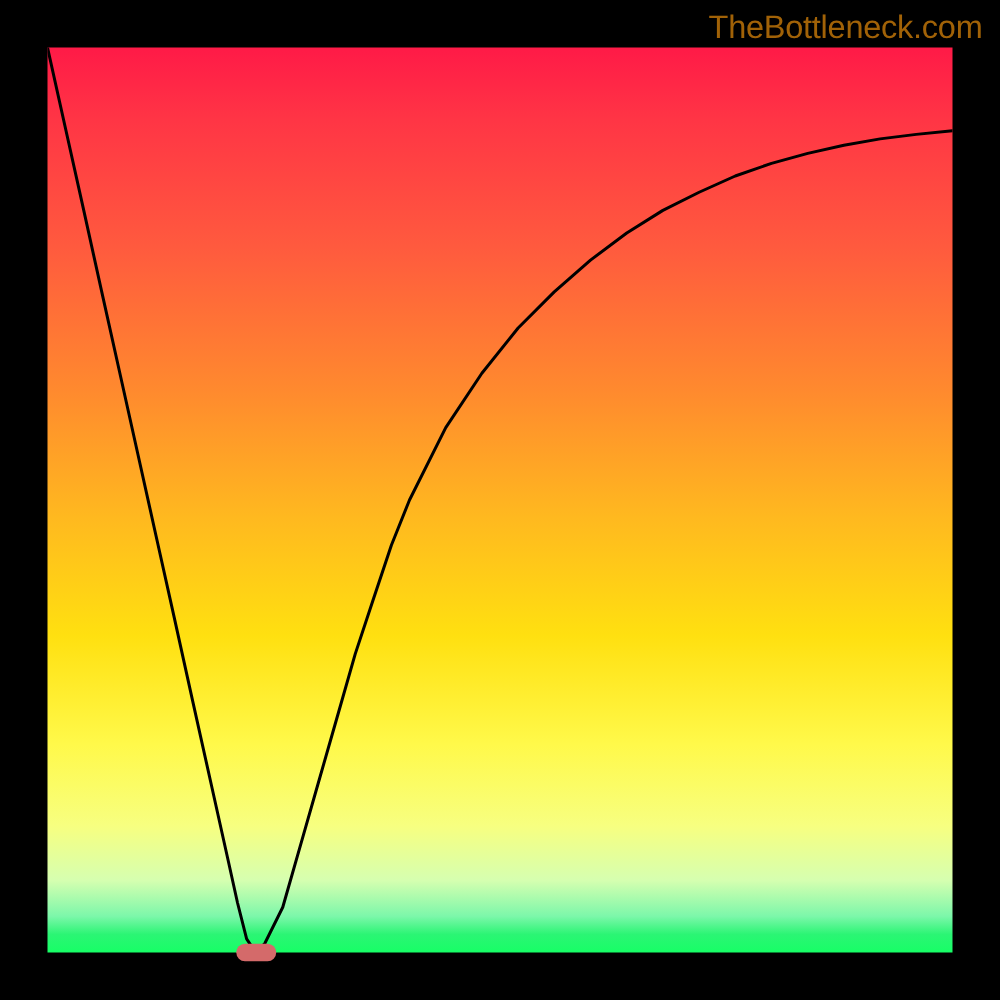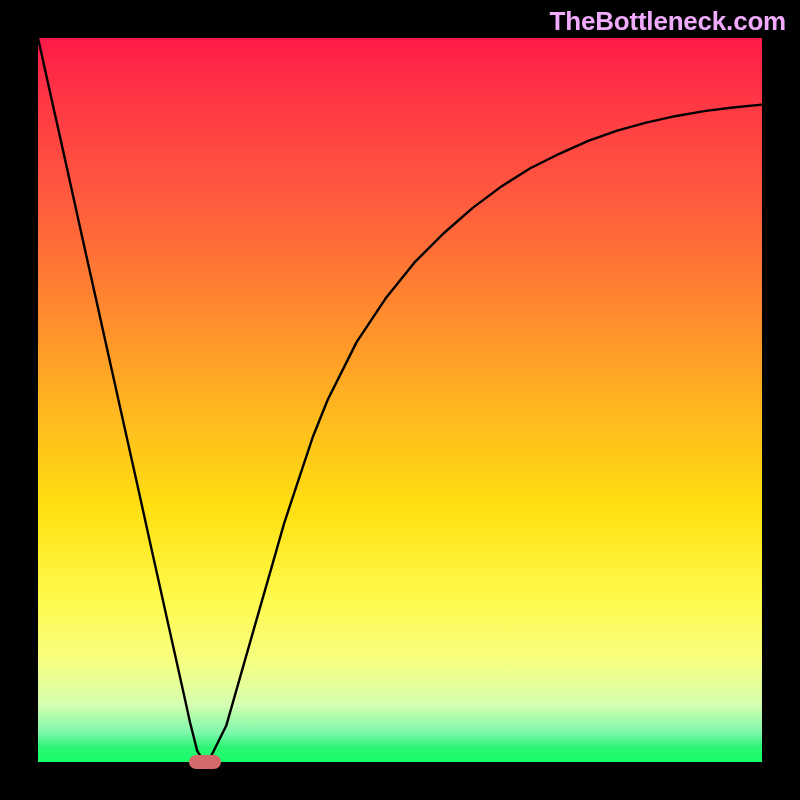--- a/index.html
+++ b/index.html
@@ -37,23 +37,23 @@
       #d6ffb0 92%,
       #7cf7aa 96%,
       #2bf574 98%,
       #17ff66 100%
     );
   }
   .watermark {
     position: absolute;
     top: 6px;
     right: 14px;
-    color: #f0abfc;
+    color: #a16207;
     font-size: 26px;
-    font-weight: 700;
+    font-weight: 400;
     letter-spacing: -0.2px;
     user-select: none;
   }
   svg.curve {
     position: absolute;
     left: 0;
     top: 0;
     width: 724px;
     height: 724px;
   }

